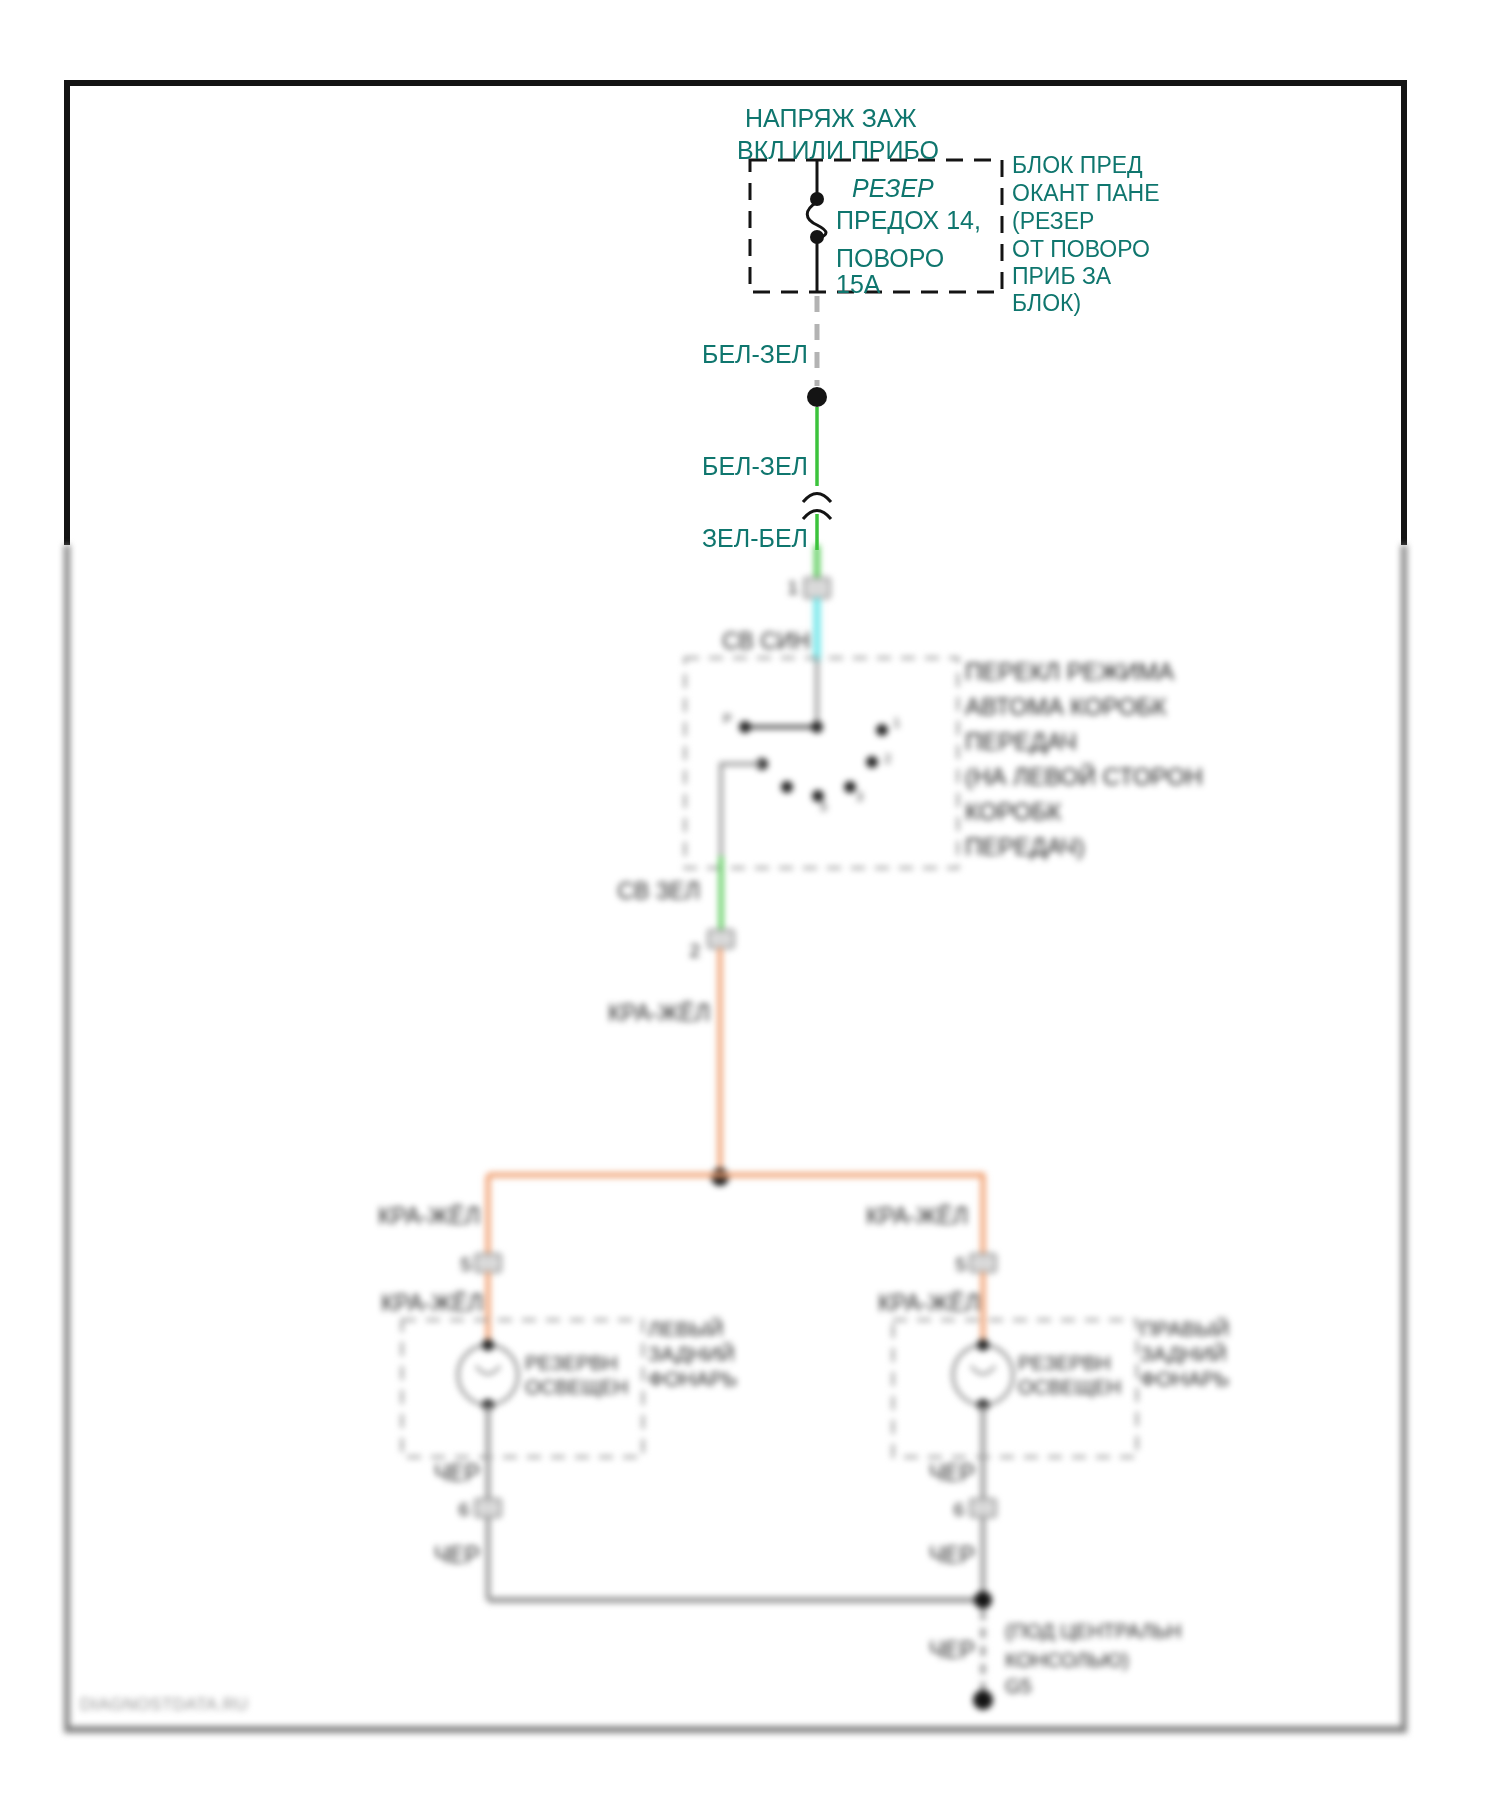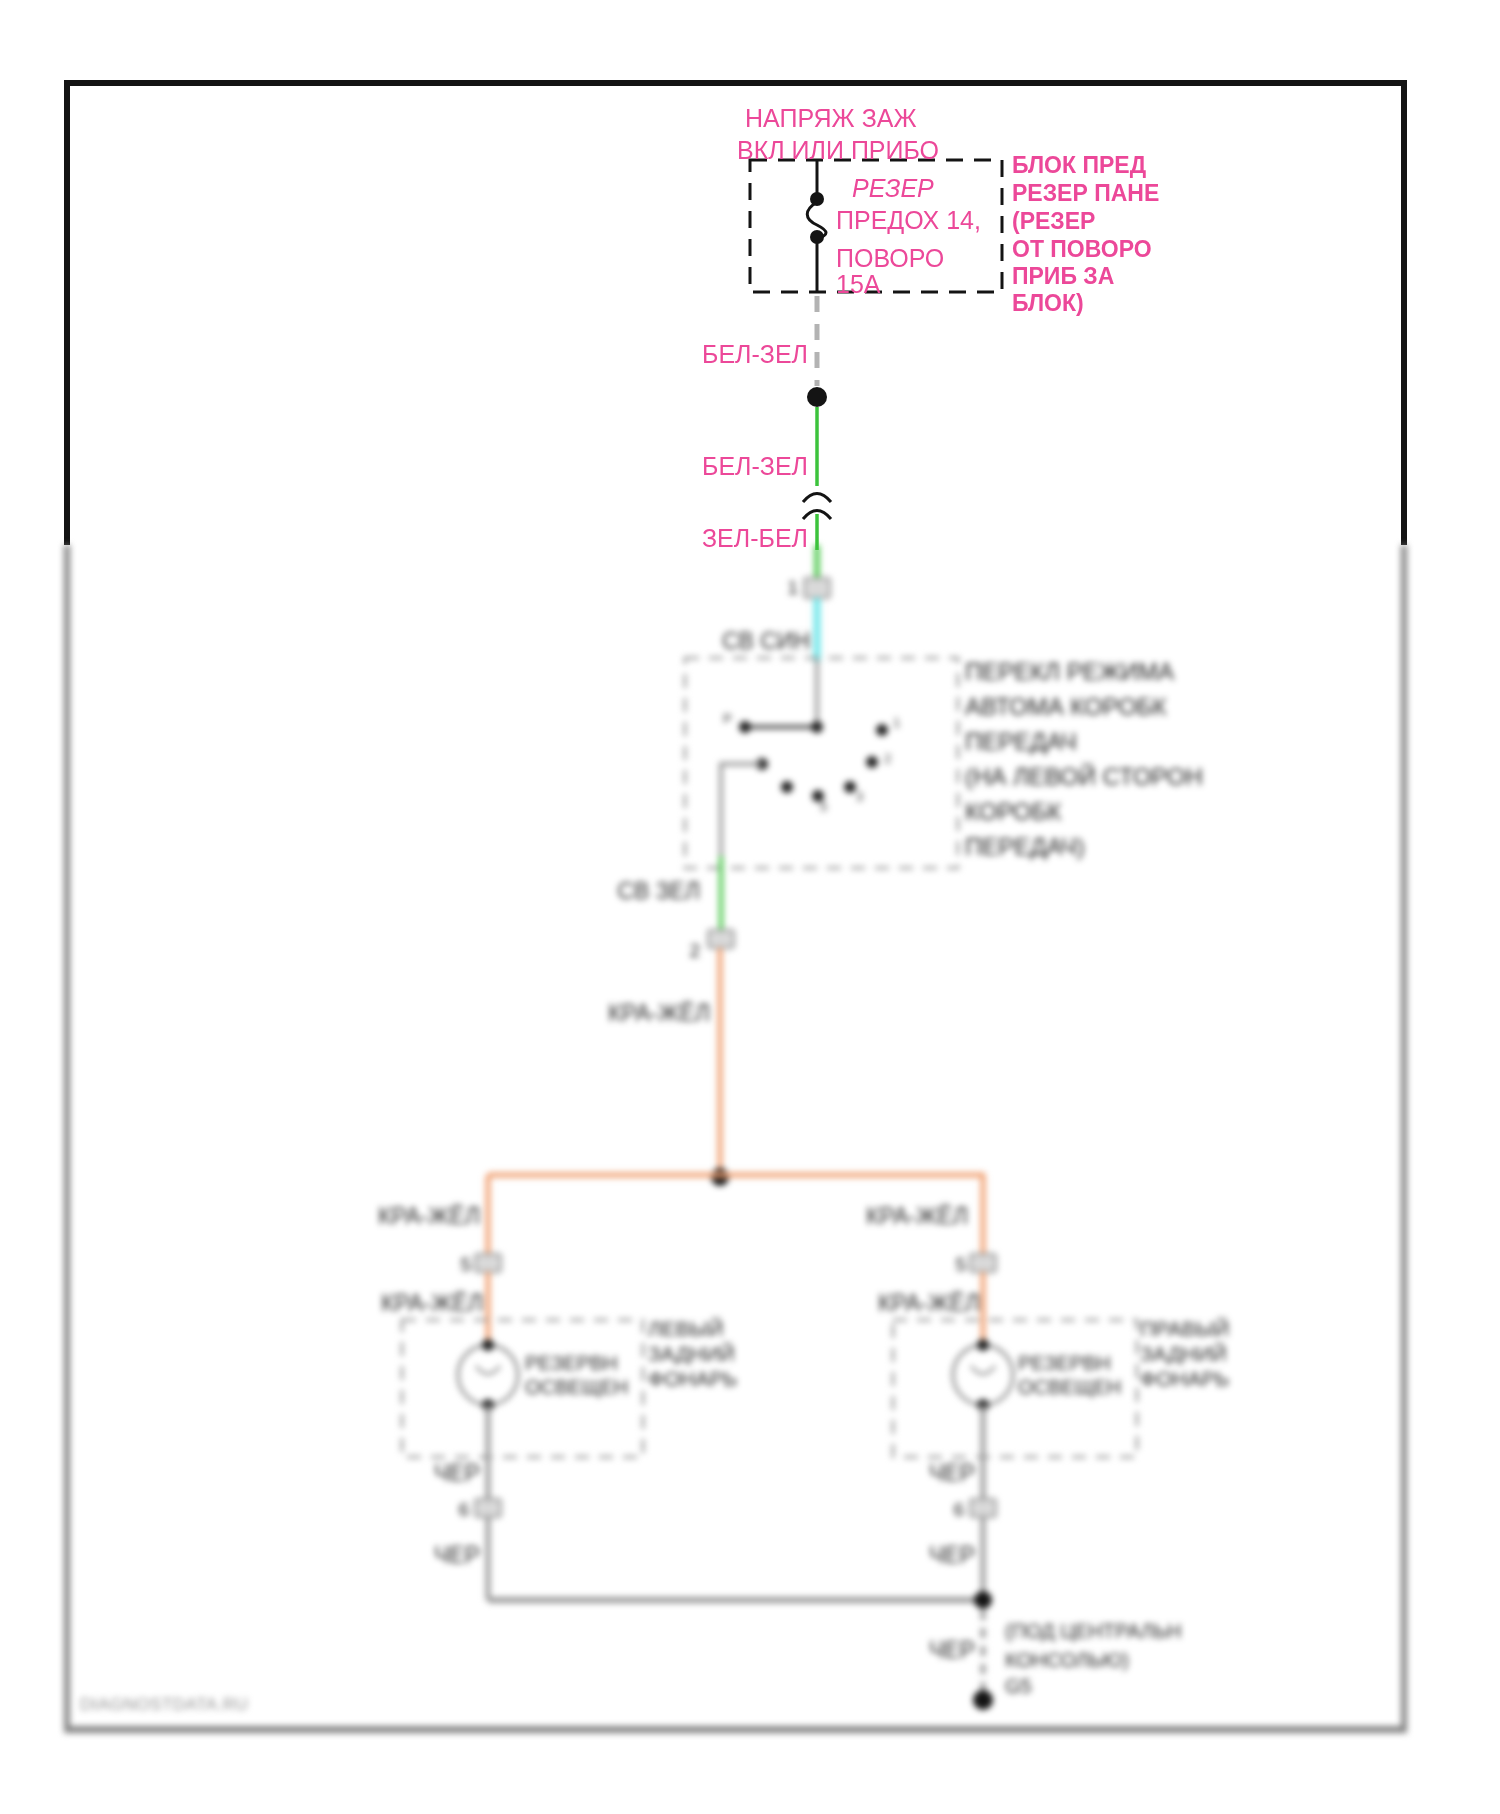--- a/index.html
+++ b/index.html
@@ -1,21 +1,21 @@
 <!DOCTYPE html>
 <html><head>
 <meta charset="utf-8">
 <style>
   html,body{margin:0;padding:0;background:#ffffff;}
   .page{position:relative;width:1500px;height:1814px;background:#ffffff;overflow:hidden;
         font-family:"Liberation Sans","DejaVu Sans",sans-serif;color:#111;}
   svg{position:absolute;left:0;top:0;}
   
-  .sl{position:absolute;font-size:25px;line-height:1.15;color:#ec4899;white-space:nowrap;}
-  .sl.small{font-size:23px;font-weight:bold;}
+  .sl{position:absolute;font-size:25px;line-height:1.15;color:#0f766e;white-space:nowrap;}
+  .sl.small{font-size:23px;}
   
   .blur-layer{position:absolute;left:0;top:0;width:1500px;height:1814px;filter:blur(3.4px);}
   .bl{position:absolute;font-size:23px;line-height:1.15;color:#2a2a2a;white-space:nowrap;}
   .bl.pin{font-size:19px;color:#222;}
   .bl.tiny{font-size:13px;color:#333;}
   .bl.loc{font-size:24px;color:#222;}
   .bl.name{font-size:20px;}
   .bl.gnd{font-size:20px;}
   .watermark{position:absolute;font-size:17px;letter-spacing:.5px;color:#8f8f8f;white-space:nowrap;}
   .bdr{position:absolute;background:#141414;}
@@ -53,21 +53,21 @@
 
   <div class="sl" style="left:745px;top:104px;">НАПРЯЖ ЗАЖ</div>
   <div class="sl" style="left:737px;top:136px;">ВКЛ ИЛИ ПРИБО</div>
 
   <div class="sl" style="left:852px;top:174px;font-style:italic;">РЕЗЕР</div>
   <div class="sl" style="left:836px;top:206px;">ПРЕДОХ 14,</div>
   <div class="sl" style="left:836px;top:244px;">ПОВОРО</div>
   <div class="sl" style="left:836px;top:270px;">15А</div>
 
   <div class="sl small" style="left:1012px;top:152px;">БЛОК ПРЕД</div>
-  <div class="sl small" style="left:1012px;top:180px;">РЕЗЕР ПАНЕ</div>
+  <div class="sl small" style="left:1012px;top:180px;">ОКАНТ ПАНЕ</div>
   <div class="sl small" style="left:1012px;top:208px;">(РЕЗЕР</div>
   <div class="sl small" style="left:1012px;top:236px;">ОТ ПОВОРО</div>
   <div class="sl small" style="left:1012px;top:263px;">ПРИБ ЗА</div>
   <div class="sl small" style="left:1012px;top:290px;">БЛОК)</div>
 
   <div class="sl" style="right:692px;top:340px;">БЕЛ-ЗЕЛ</div>
   <div class="sl" style="right:692px;top:452px;">БЕЛ-ЗЕЛ</div>
   <div class="sl" style="right:692px;top:524px;">ЗЕЛ-БЕЛ</div>
 
   <div class="blur-layer">

